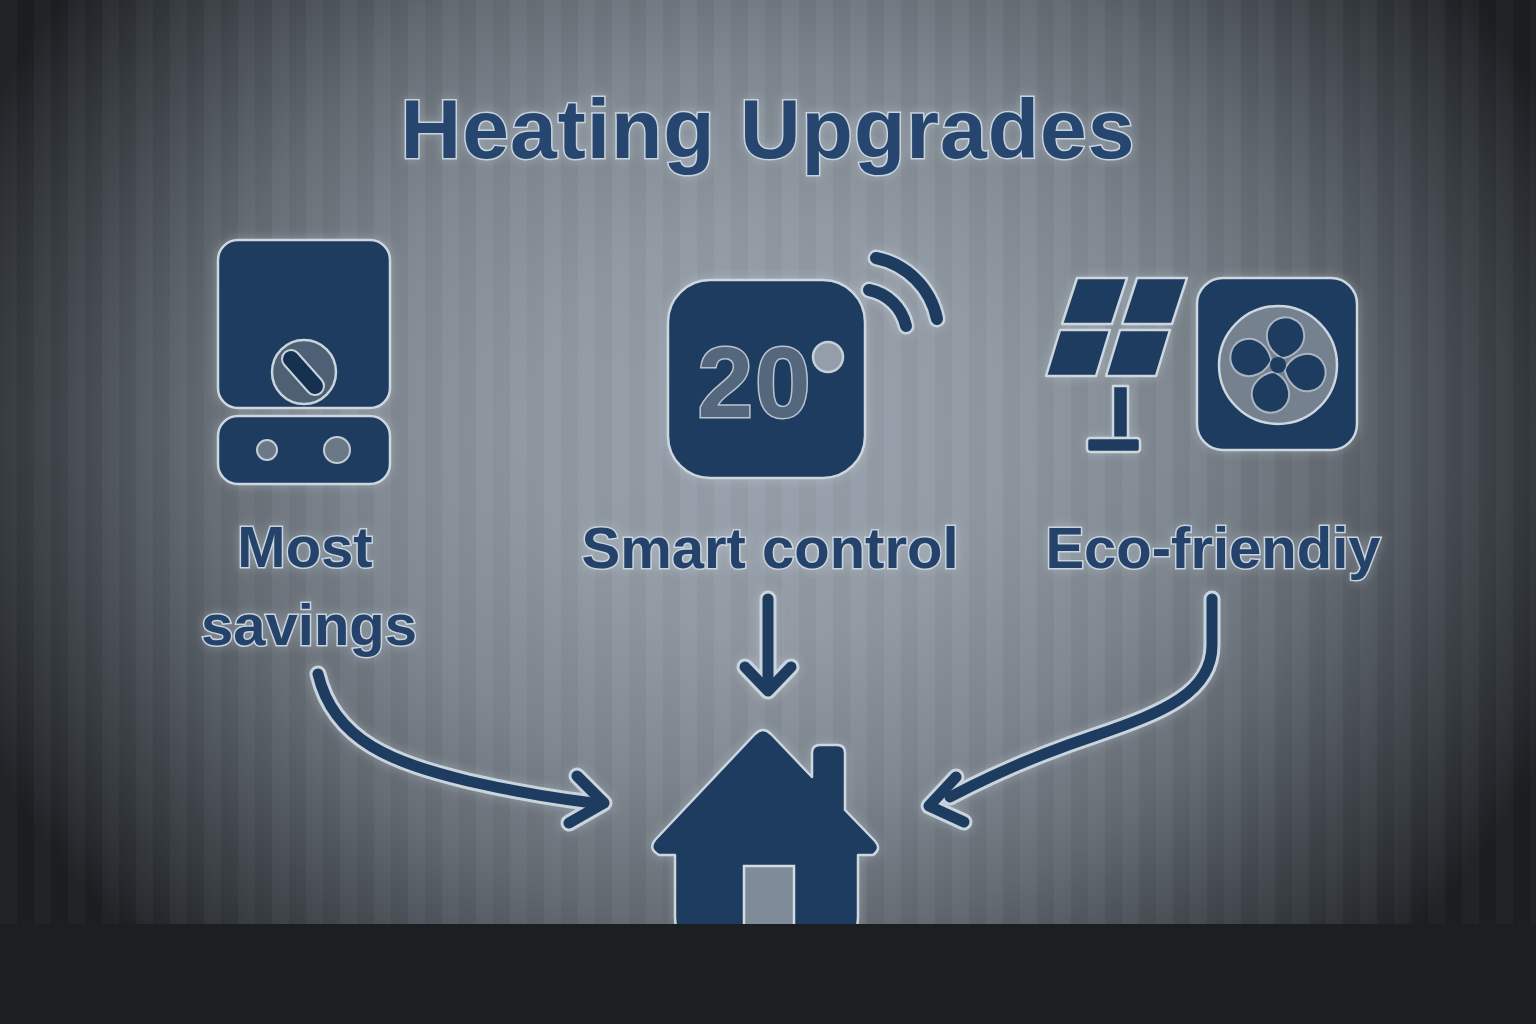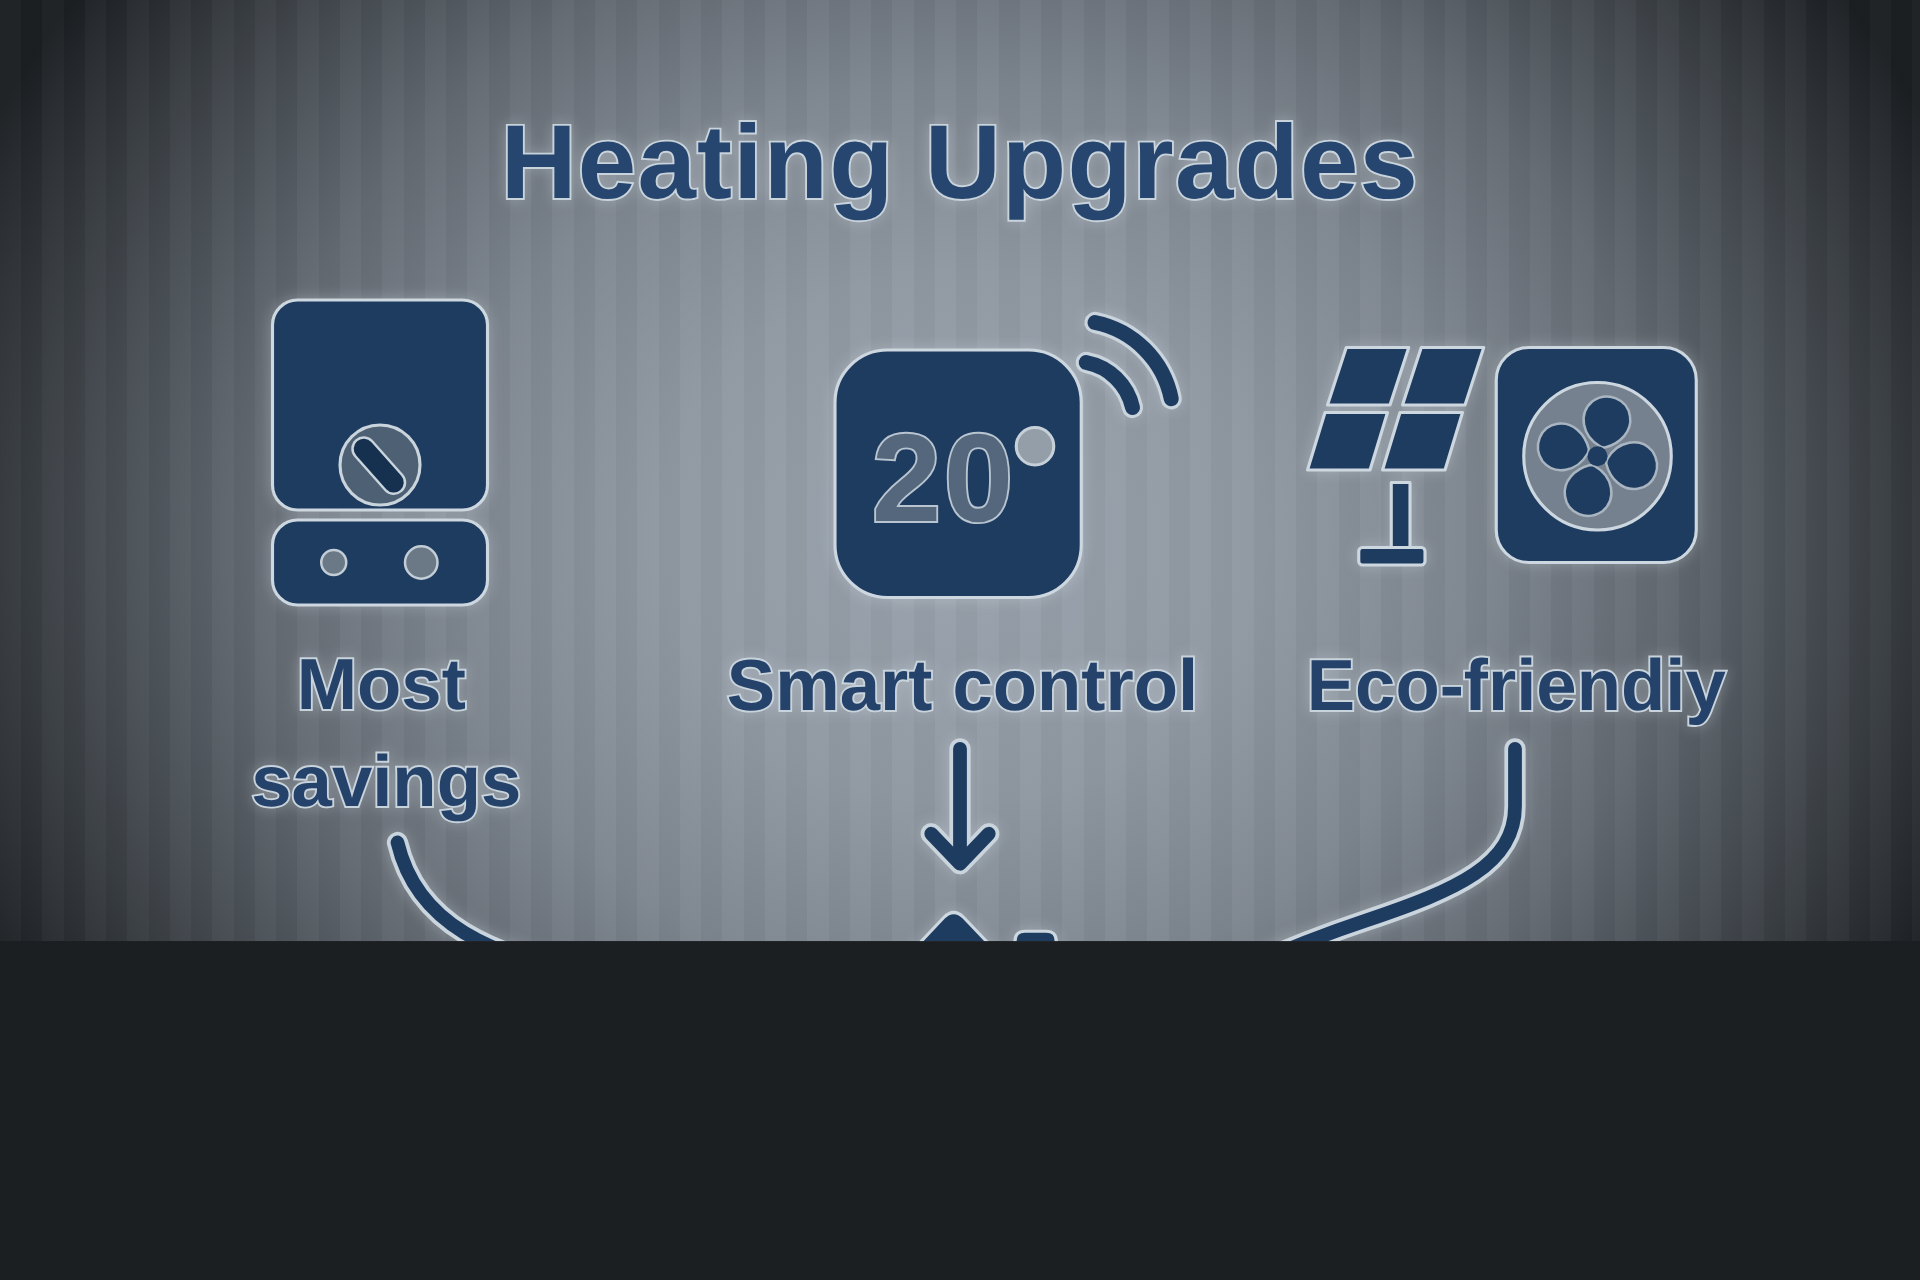--- a/index.html
+++ b/index.html
@@ -1,19 +1,19 @@
 <!DOCTYPE html>
 <html><head>
 <meta charset="utf-8">
 <style>
   html, body { margin: 0; padding: 0; background: #1c1f22; }
   #canvas {
     position: relative;
     width: 1536px;
-    height: 753px;
+    height: 924px;
     overflow: hidden;
     font-family: "Liberation Sans", sans-serif;
     background: radial-gradient(860px 760px at 768px 430px,
       #9aa3ad 0%, #8f98a2 28%, #7d858e 48%, #646b73 65%,
       #454b51 80%, #2b2f33 93%, #1c1f22 100%);
     text-align: center;
   }
   
   #canvas::before {
     content: "";

